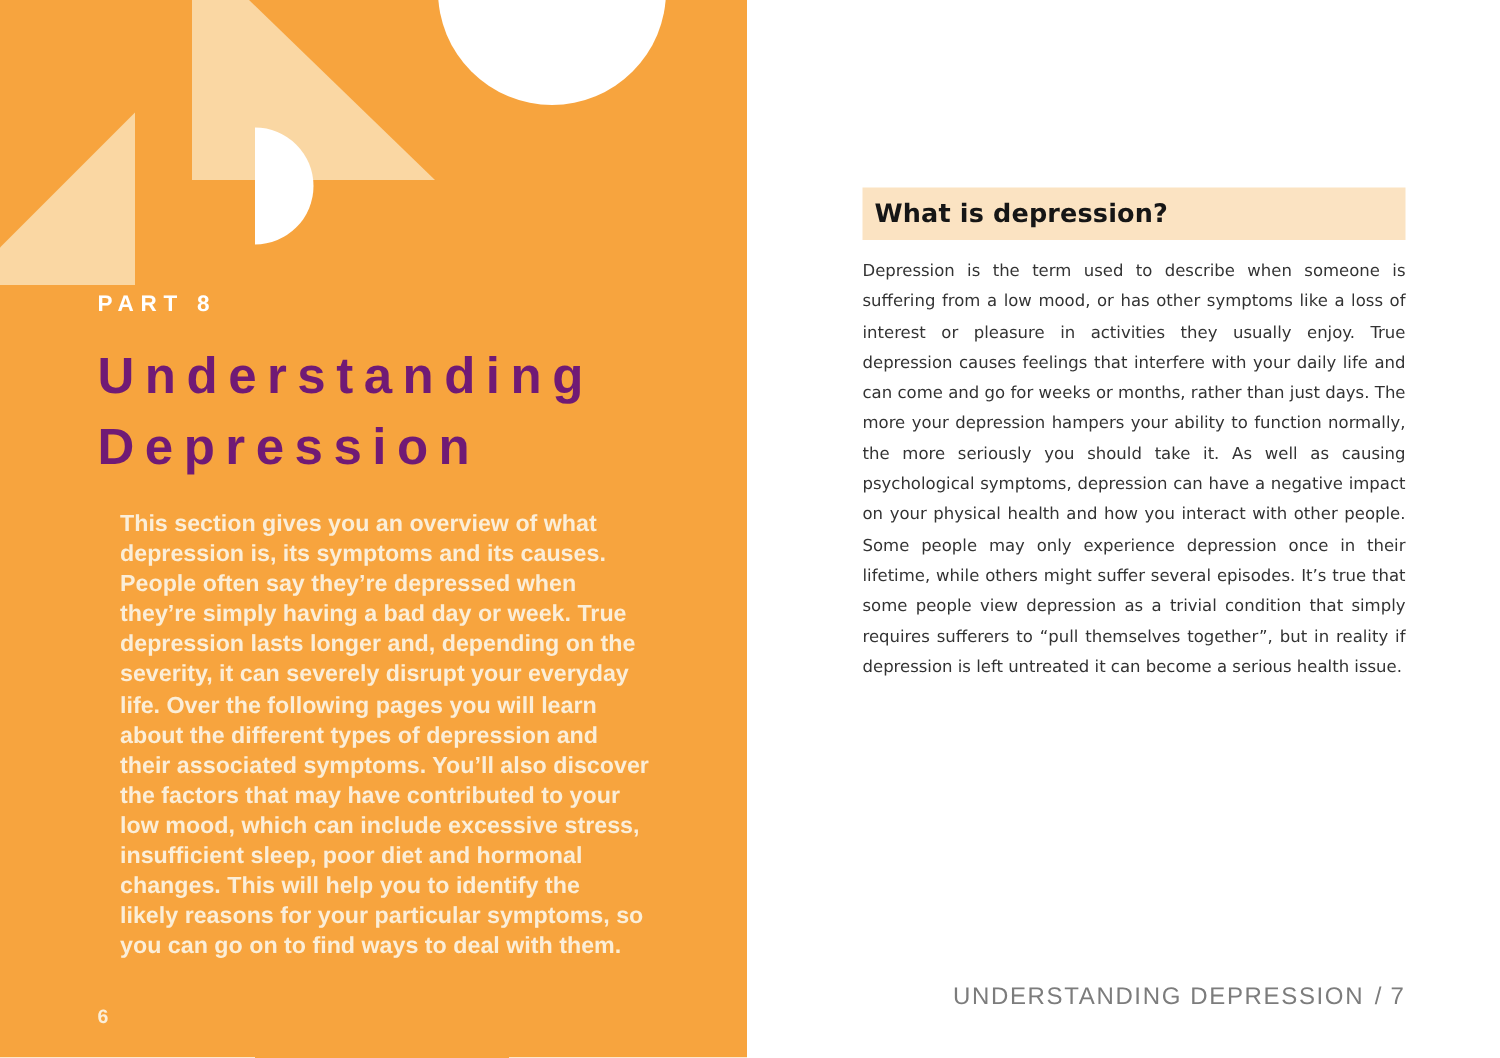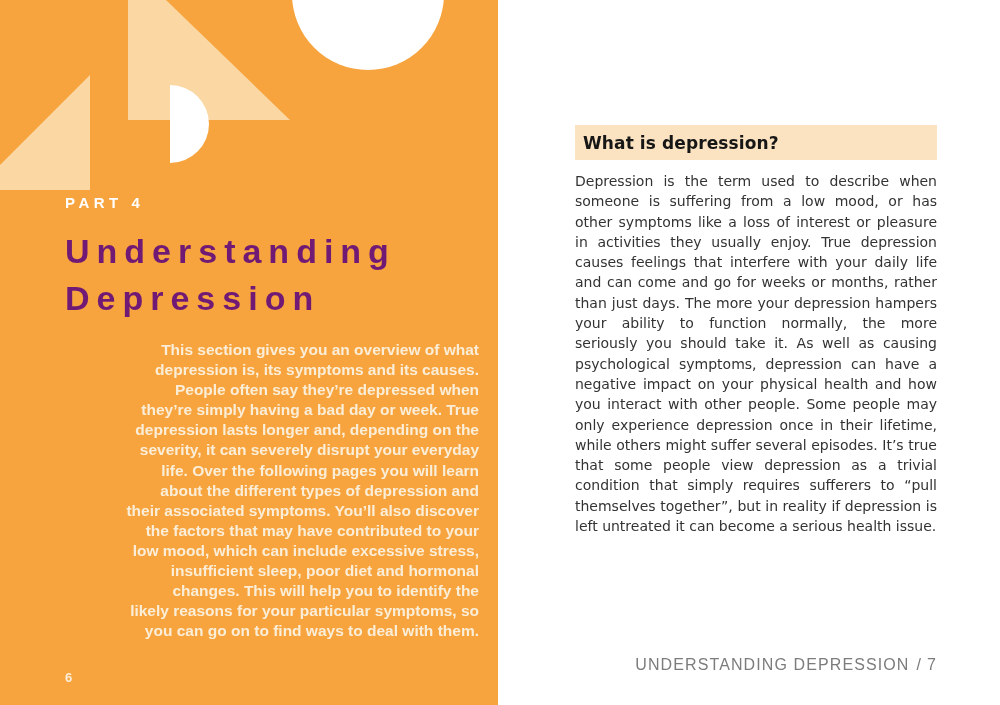--- a/index.html
+++ b/index.html
@@ -23,23 +23,23 @@
     position: absolute; left: 65px; top: 194px;
     font-size: 15px; font-weight: 700; letter-spacing: 4.5px;
     color: #ffffff;
   }
   .chapter-title {
     position: absolute; left: 65px; top: 228px;
     font-size: 34px; font-weight: 700; letter-spacing: 7px;
     line-height: 47px; color: #701a75; white-space: pre-line;
   }
   .chapter-intro {
-    position: absolute; left: 59px; top: 340px; width: 420px;
+    position: absolute; left: 80px; top: 340px; width: 420px;
     font-size: 15.5px; font-weight: 700; line-height: 20.1px;
-    color: var(--left-text, #FBEED8); white-space: pre-line; text-align: right;
+    color: var(--left-text, #FBEED8); white-space: pre-line;
   }
   .pagenum-left {
     position: absolute; left: 65px; top: 670px;
     font-size: 13px; font-weight: 600; color: var(--left-text, #FBEED8);
   }
 
   
   .page-right {
     position: absolute; left: 498px; top: 0; width: 502px; height: 705px;
     background: #ffffff;
@@ -50,21 +50,21 @@
     background: var(--heading-band, #FBE3C2);
     display: flex; align-items: center; padding-left: 8px;
   }
   .heading-band h2 {
     font-family: "DejaVu Sans", sans-serif;
     font-size: 17px; font-weight: 700; color: #161616; letter-spacing: 0.1px;
   }
   .body-text {
     position: absolute; left: 77px; top: 171px; width: 362px;
     font-family: "DejaVu Sans", sans-serif;
-    font-size: 14px; font-weight: 400; line-height: 20.3px;
+    font-size: 11px; font-weight: 400; line-height: 20.3px;
     color: var(--right-text, #333333);
     text-align: justify;
   }
   .running-footer {
     position: absolute; right: 63px; top: 656px;
     font-size: 16px; letter-spacing: 1.1px; font-weight: 400;
     color: var(--footer-gray, #7C7C7C);
     white-space: nowrap;
   }
   .running-footer .sep { margin: 0 5px 0 7px; }
@@ -75,21 +75,21 @@
 <div class="spread">
 
   <div class="page-left">
     <svg class="shapes-svg" width="498" height="705" viewBox="0 0 498 705" aria-hidden="true">
       <polygon points="128,0 166,0 290,120 128,120" fill="#FAD7A3"></polygon>
       <polygon points="-25,190 90,75 90,190" fill="#FAD7A3"></polygon>
       <circle cx="368" cy="-6" r="76" fill="#FFFFFF"></circle>
       <path d="M170,85 A39,39 0 0 1 170,163 Z" fill="#FFFFFF"></path>
     </svg>
 
-    <div class="kicker">PART 4</div>
+    <div class="kicker">PART 8</div>
 
     <h1 class="chapter-title">Understanding
 Depression</h1>
 
     <p class="chapter-intro">This section gives you an overview of what
 depression is, its symptoms and its causes.
 People often say they’re depressed when
 they’re simply having a bad day or week. True
 depression lasts longer and, depending on the
 severity, it can severely disrupt your everyday

